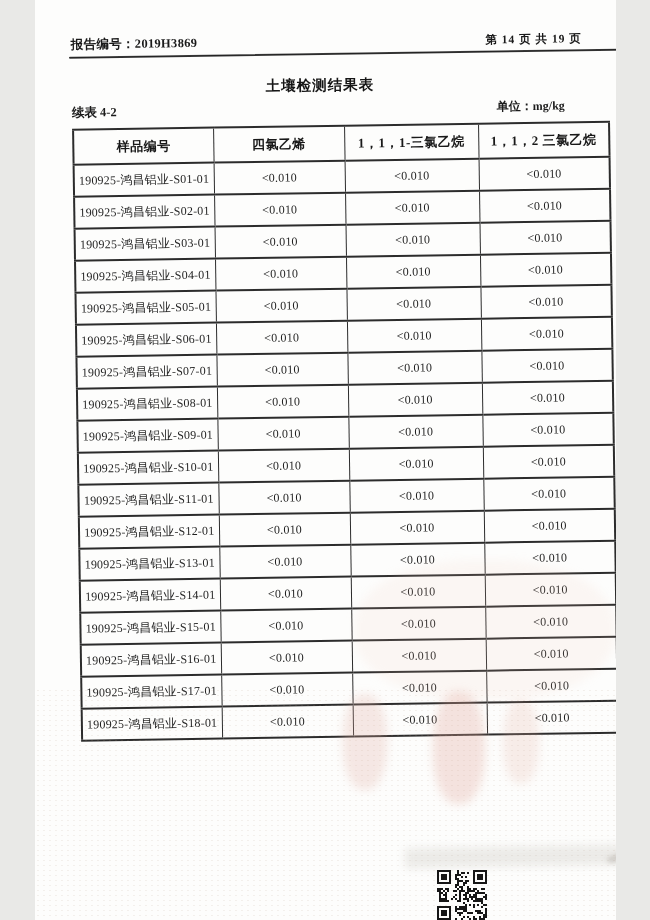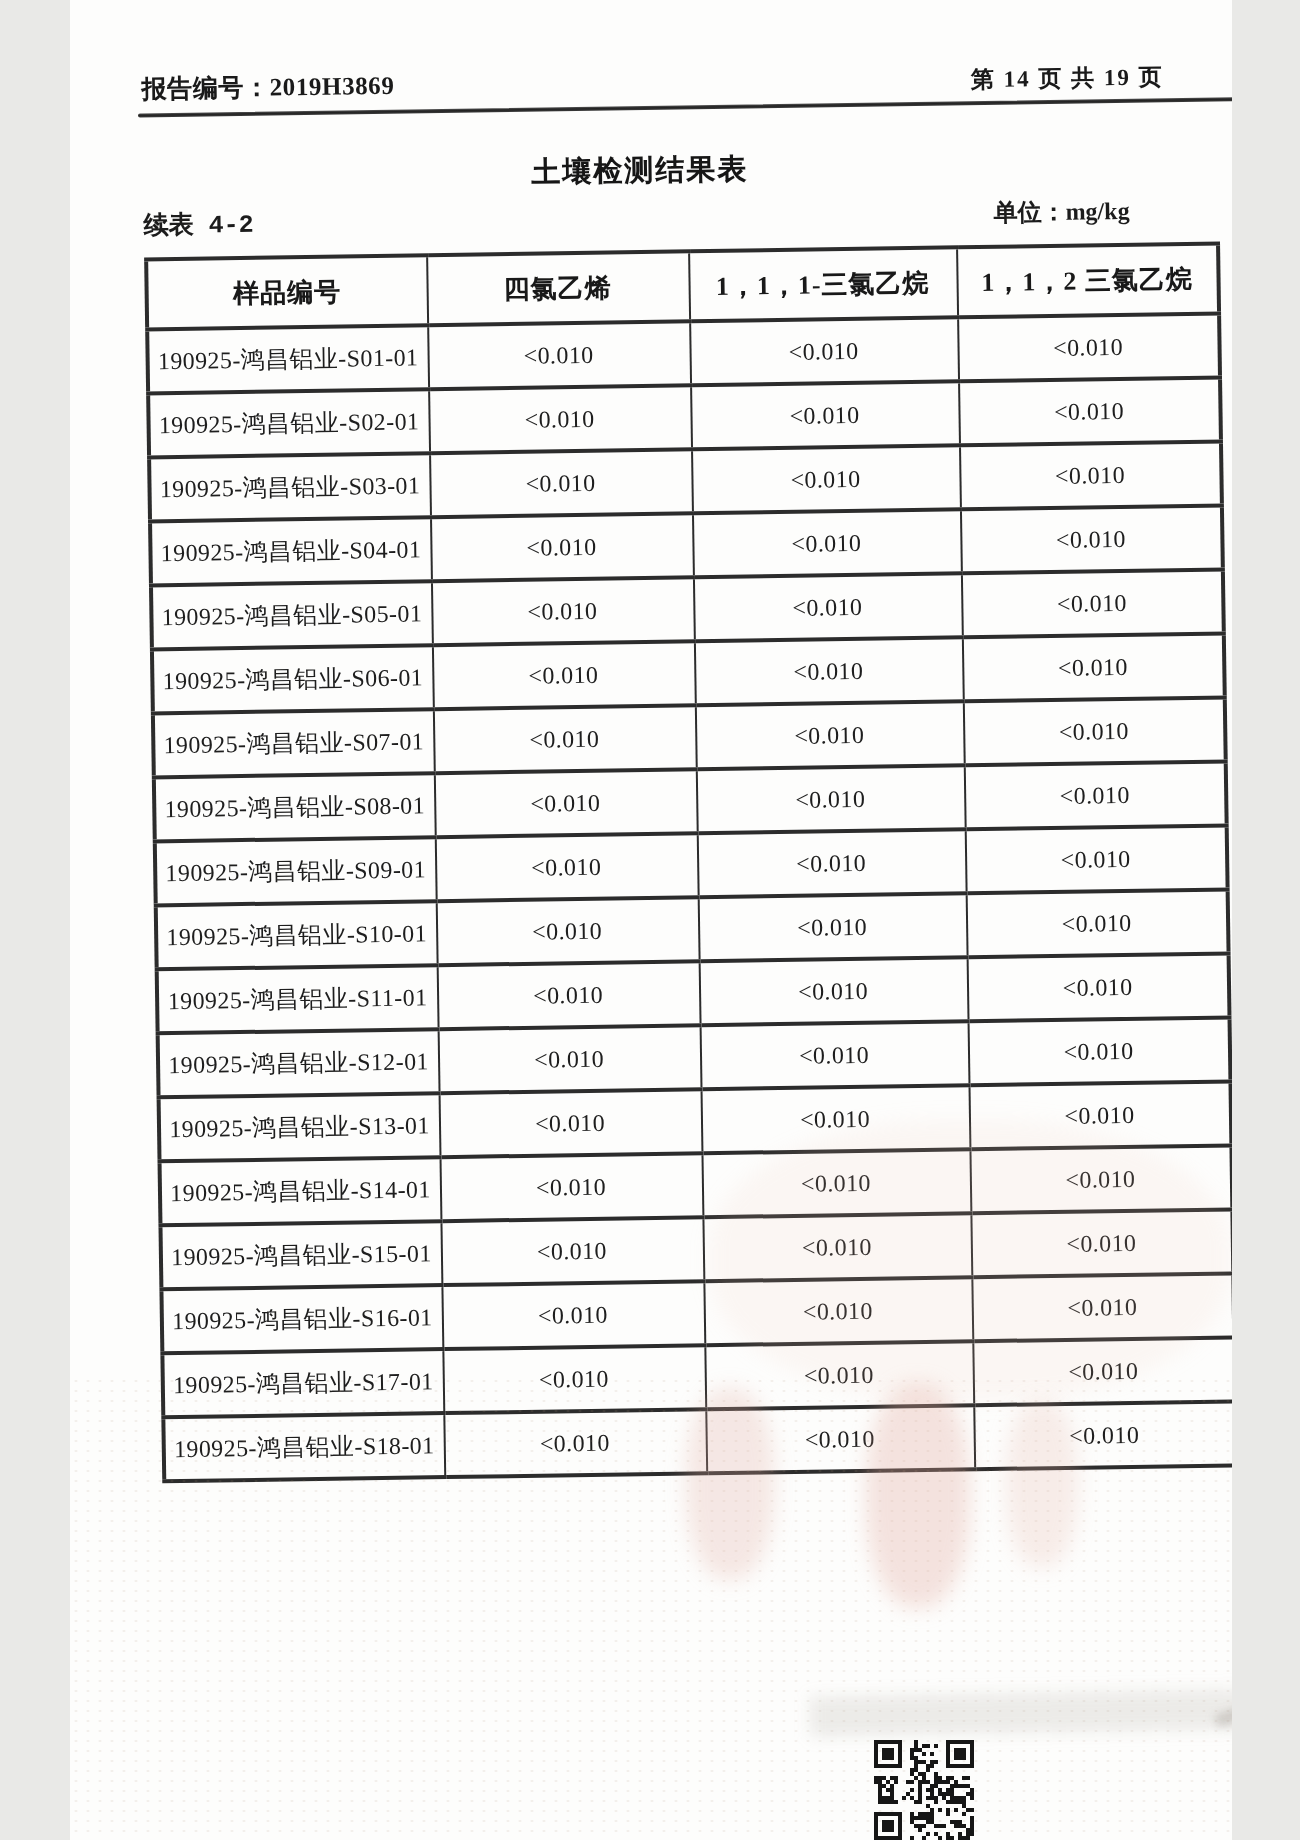--- a/index.html
+++ b/index.html
@@ -35,21 +35,21 @@
   .doc-title{
     position:absolute;left:0;right:0;top:76px;
     text-align:center;font-size:14.5px;font-weight:bold;letter-spacing:1px;
     color:#161616;
   }
   .subhead{
     position:absolute;left:42px;right:46px;top:101px;
     display:flex;justify-content:space-between;align-items:flex-end;
     font-size:12.5px;
   }
-  .subtable{font-weight:600;font-family:Liberation Mono, monospace;}
+  .subtable{font-weight:600;}
   .unit{font-weight:600;font-size:12px;}
   table.results{
     position:absolute;left:42px;top:125px;width:536px;
     border-collapse:collapse;
     table-layout:fixed;
   }
   table.results,table.results th,table.results td{
     border:1.6px solid #2c2c2c;
   }
   table.results{border-width:2.2px;}

